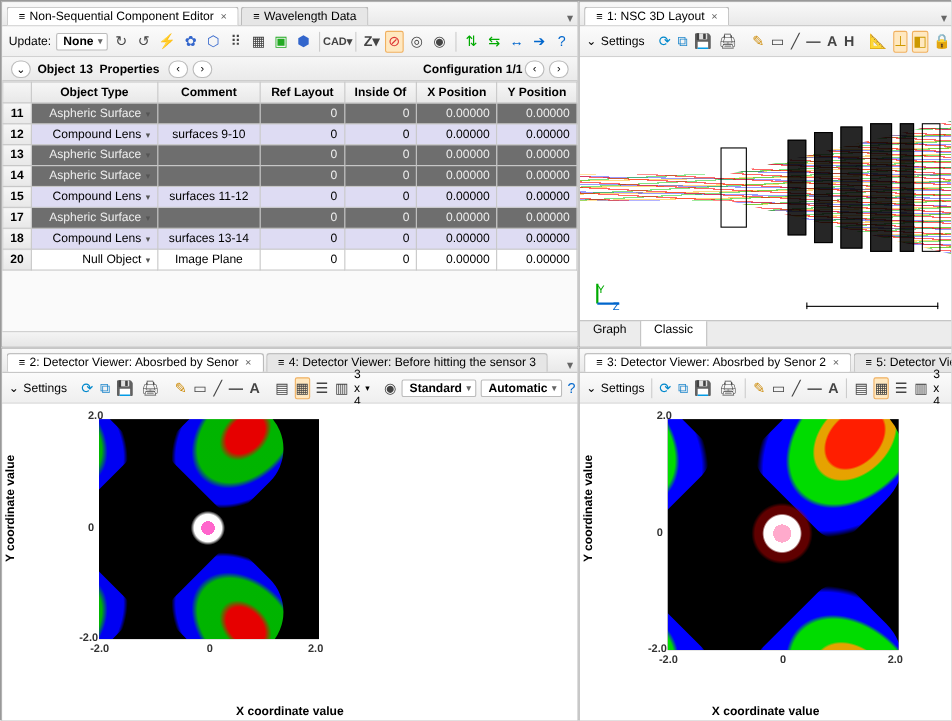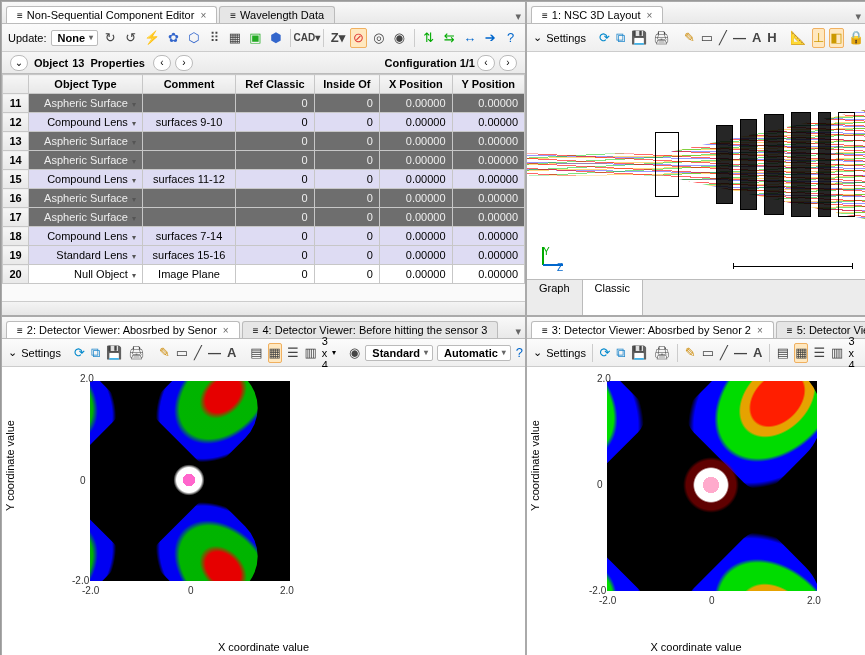--- a/index.html
+++ b/index.html
@@ -56,27 +56,27 @@
   .lens { position:absolute; border:1px solid #000; background: rgba(0,0,0,0.85); }
   .lensframe { position:absolute; border:1px solid #000; }
   .axis { position:absolute; left:10px; bottom:6px; font-size:10px; }
   .axis .y { color:#0a0; position:absolute; bottom:16px; left:6px; }
   .axis .z { color:#06c; position:absolute; bottom:0; left:20px; }
   .axis svg { width:30px; height:30px; }
   .scalebar { position:absolute; right:12px; bottom:12px; width:120px; height:1px; background:#000; }
   .scalebar::before, .scalebar::after { content:""; position:absolute; width:1px; height:6px; background:#000; top:-3px; }
   .scalebar::before { left:0 } .scalebar::after { right:0 }
 
-  .bottomtabs { display:flex; border-top:1px solid #bbb; background:#ececec; height:36px; font-size:11px; }
+  .bottomtabs { display:flex; border-top:1px solid #bbb; background:#ececec; height:24px; font-size:11px; }
   .bottomtabs .bt { padding:2px 12px; border-right:1px solid #bbb; cursor:pointer; }
   .bottomtabs .bt.active { background:#fff; }
 
   
   .detpane { flex:1; display:flex; flex-direction: column; background:#fff; }
-  .plotarea { flex:1; position:relative; }
+  .plotarea { flex:1; position:relative;font-weight:bold; }
   .plotarea .axislabel-x { position:absolute; bottom:2px; left:50%; transform:translateX(-50%); font-size:11px; }
   .plotarea .axislabel-y { position:absolute; top:50%; left:8px; transform: translateY(-50%) rotate(-90deg); transform-origin: left center; font-size:11px; white-space:nowrap; }
   .plotarea .tick { position:absolute; font-size:10px; color:#333; }
   .detector { position:absolute; background:#000; overflow:hidden; }
   .petal { position:absolute; width:55%; height:55%; left:22%; top:22%; border-radius:50%;
            background: radial-gradient(circle at center, #ff66cc 0 8%, #ffffff 8% 16%, rgba(0,0,255,0) 20%);
   }
   .blob { position:absolute; width:46%; height:46%; border-radius:46% 46% 20% 20%;
           background: radial-gradient(ellipse at 50% 30%, rgba(255,0,0,0.9) 0 22%, rgba(0,200,0,0.9) 30% 55%, rgba(0,0,255,0.95) 62% 80%, rgba(0,0,0,0) 85%);
           transform-origin: 50% 110%; mix-blend-mode: screen; }
@@ -148,21 +148,21 @@
       <span class="arrow">‹</span>
       <span class="arrow">›</span>
     </div>
     <div class="gridwrap">
       <table class="grid">
         <thead>
             <tr id="tl-head">
               <th style="width: 26px;"></th>
               <th>Object Type</th>
               <th>Comment</th>
-              <th>Ref Classic</th>
+              <th>Ref Layout</th>
               <th>Inside Of</th>
               <th>X Position</th>
               <th>Y Position</th>
             </tr>
           </thead>
         <tbody id="tl-body">
             <tr class="r-dark">
               <td class="rownum">11</td>
               <td class="obj">Aspheric Surface<span class="caret">▾</span></td>
               <td class="comm"></td>
@@ -201,50 +201,32 @@
             <tr class="r-lav">
               <td class="rownum">15</td>
               <td class="obj">Compound Lens<span class="caret">▾</span></td>
               <td class="comm">surfaces 11-12</td>
               <td class="num">0</td>
               <td class="num">0</td>
               <td class="num">0.00000</td>
               <td class="num">0.00000</td>
             </tr>
             <tr class="r-dark">
-              <td class="rownum">16</td>
-              <td class="obj">Aspheric Surface<span class="caret">▾</span></td>
-              <td class="comm"></td>
-              <td class="num">0</td>
-              <td class="num">0</td>
-              <td class="num">0.00000</td>
-              <td class="num">0.00000</td>
-            </tr>
-            <tr class="r-dark">
               <td class="rownum">17</td>
               <td class="obj">Aspheric Surface<span class="caret">▾</span></td>
               <td class="comm"></td>
               <td class="num">0</td>
               <td class="num">0</td>
               <td class="num">0.00000</td>
               <td class="num">0.00000</td>
             </tr>
             <tr class="r-lav">
               <td class="rownum">18</td>
               <td class="obj">Compound Lens<span class="caret">▾</span></td>
-              <td class="comm">surfaces 7-14</td>
-              <td class="num">0</td>
-              <td class="num">0</td>
-              <td class="num">0.00000</td>
-              <td class="num">0.00000</td>
-            </tr>
-            <tr class="r-lav">
-              <td class="rownum">19</td>
-              <td class="obj">Standard Lens<span class="caret">▾</span></td>
-              <td class="comm">surfaces 15-16</td>
+              <td class="comm">surfaces 13-14</td>
               <td class="num">0</td>
               <td class="num">0</td>
               <td class="num">0.00000</td>
               <td class="num">0.00000</td>
             </tr>
             <tr class="r-white">
               <td class="rownum">20</td>
               <td class="obj">Null Object<span class="caret">▾</span></td>
               <td class="comm">Image Plane</td>
               <td class="num">0</td>

